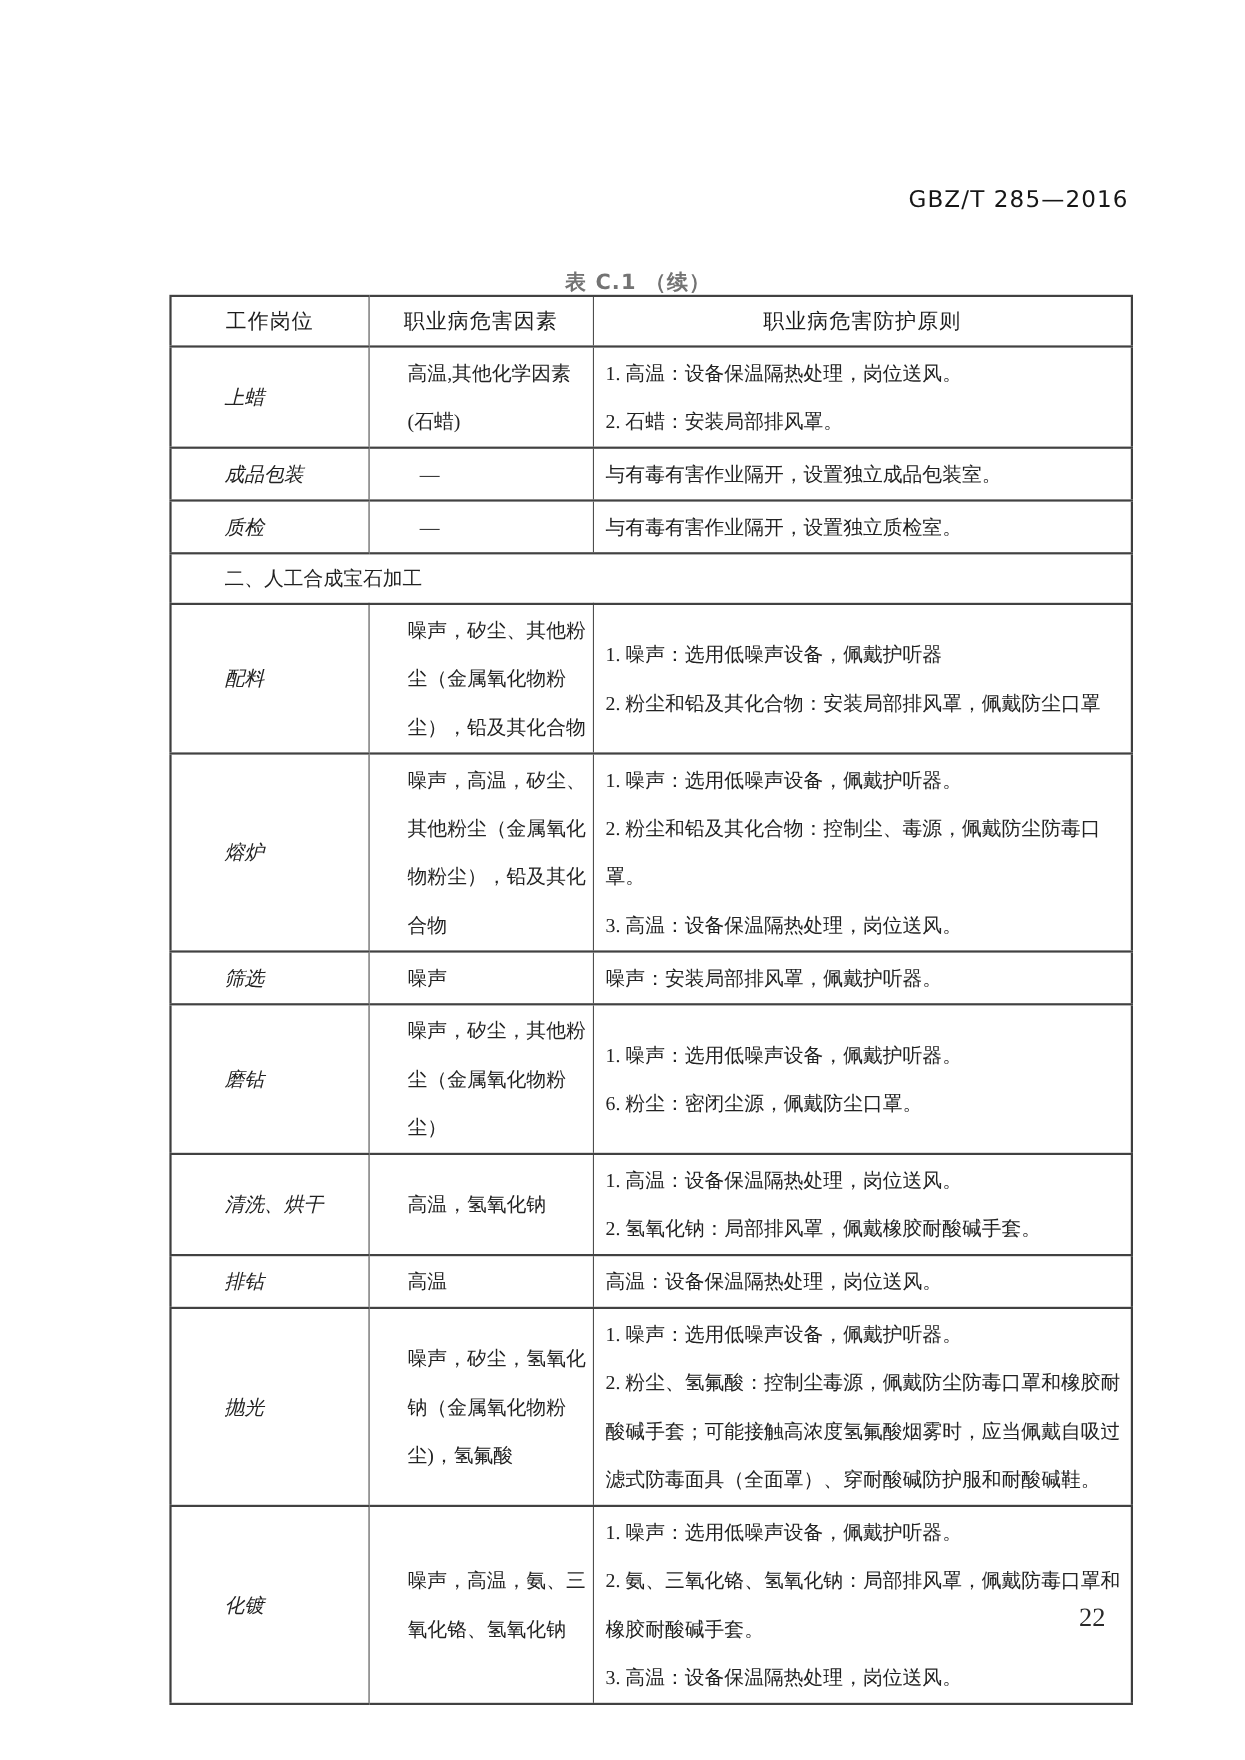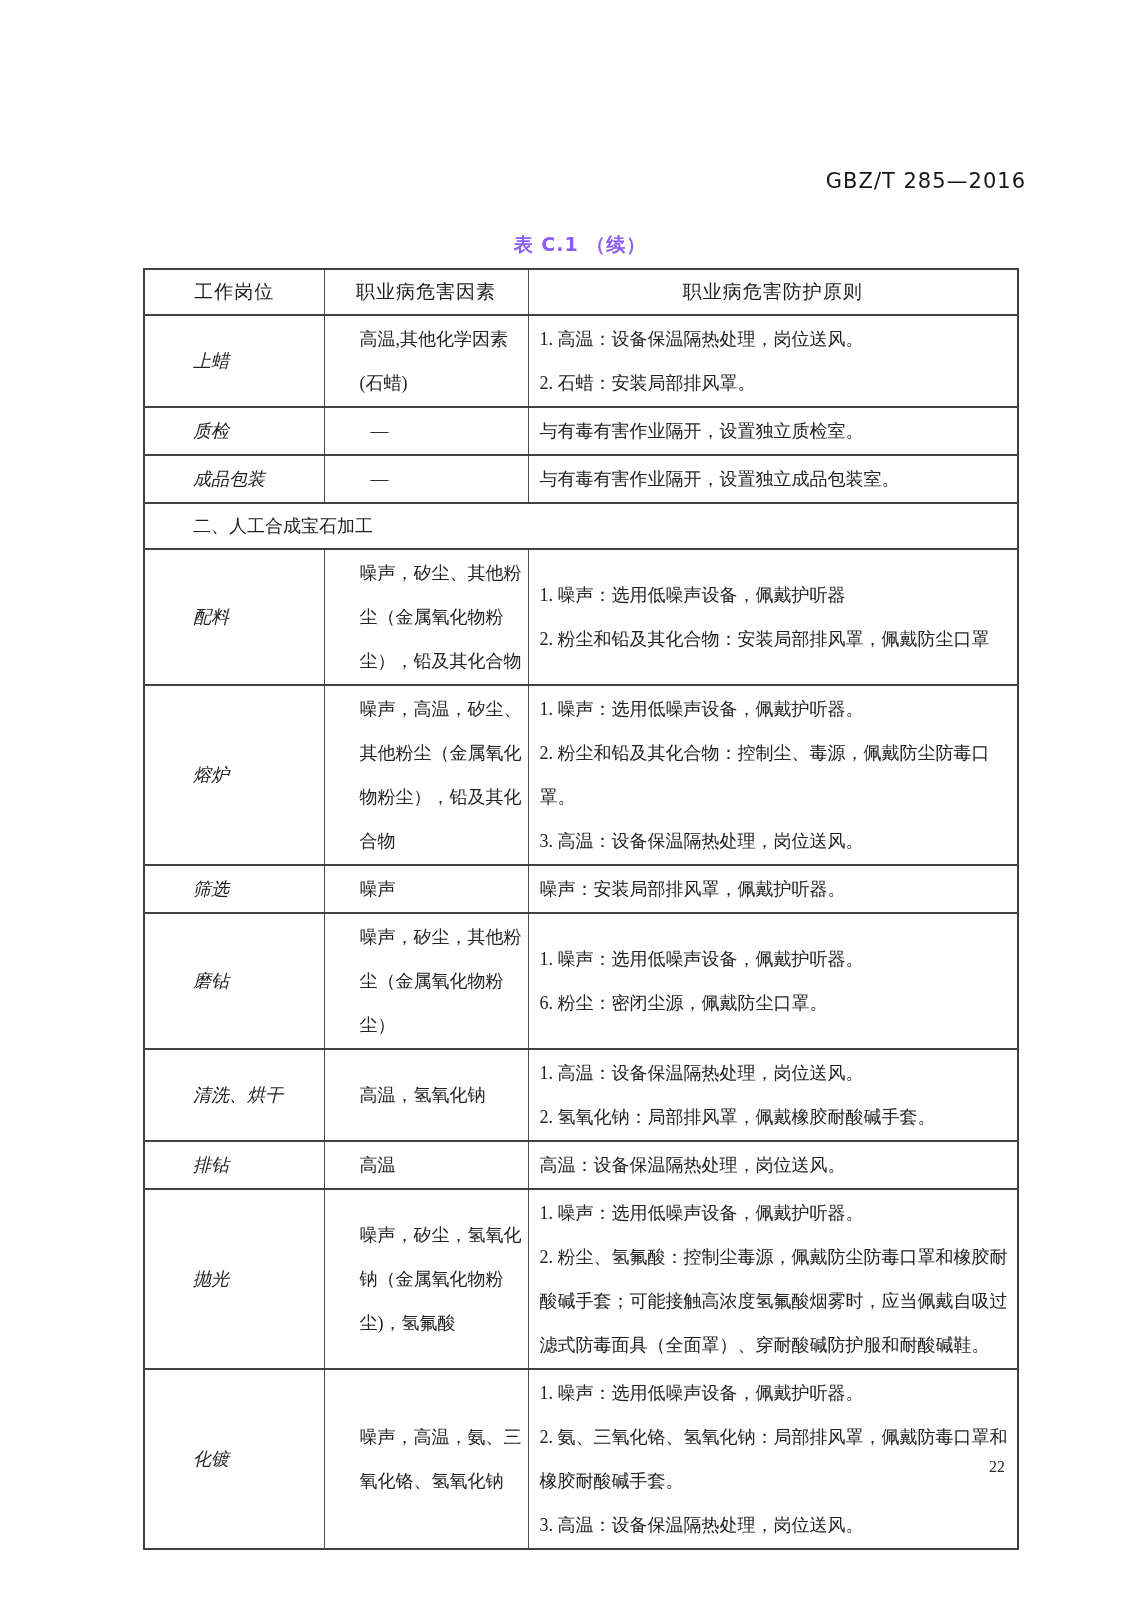--- a/index.html
+++ b/index.html
@@ -17,33 +17,33 @@
     position: absolute;
     top: 157px;
     right: 106px;
     font-family: "DejaVu Sans", sans-serif;
     font-size: 21px;
     letter-spacing: 1px;
     color: #161616;
   }
   .table-title {
     position: absolute;
-    top: 220px;
+    top: 232px;
     left: 143px;
     width: 874px;
     text-align: center;
     font-family: "DejaVu Sans", sans-serif;
     font-weight: 700;
     font-size: 19px;
-    color: #8b5cf6;
+    color: #737373;
     letter-spacing: 1px;
   }
   table.hazard-table {
     position: absolute;
-    left: 143px;
+    left: 154px;
     top: 256px;
     width: 874px;
     border-collapse: collapse;
     table-layout: fixed;
     background: #ffffff;
     border: 2px solid #3e3e3e;
   }
   .hazard-table th, .hazard-table td {
     border: 1px solid #4e4e4e;
     border-top-width: 2px;
@@ -68,21 +68,21 @@
   .cell-text { line-height: 44px; }
   td.c-pos { padding-left: 48px; line-height: 44px; font-style: italic; }
   td.c-fac { padding-left: 35px; padding-right: 2px; }
   td.c-fac.dash { padding-left: 46px; }
   td.c-pri { padding-left: 11px; padding-right: 2px; }
   td.section-cell { padding-left: 48px; line-height: 42px; font-size: 18px; }
   .page-number {
     position: absolute;
     top: 1446px;
     right: 127px;
-    font-size: 16px;
+    font-size: 24px;
     color: #2a2a2a;
   }
 </style>
 </head>
 <body>
 
 <div class="page">
 
   <div class="doc-header">GBZ/T 285—2016</div>
 
@@ -106,38 +106,38 @@
           <td class="c-pos">上蜡</td>
           <td class="c-fac">
             <div class="cell-text">高温,其他化学因素(石蜡)</div>
           </td>
           <td class="c-pri">
             <div class="cell-text">1. 高温：设备保温隔热处理，岗位送风。</div>
             <div class="cell-text">2. 石蜡：安装局部排风罩。</div>
           </td>
         </tr>
         <tr>
+          <td class="c-pos">成品包装</td>
+          <td class="c-fac dash">
+            <div class="cell-text">—</div>
+          </td>
+          <td class="c-pri">
+            <div class="cell-text">与有毒有害作业隔开，设置独立成品包装室。</div>
+          </td>
+        </tr>
+        <tr>
           <td class="c-pos">质检</td>
           <td class="c-fac dash">
             <div class="cell-text">—</div>
           </td>
           <td class="c-pri">
             <div class="cell-text">与有毒有害作业隔开，设置独立质检室。</div>
           </td>
         </tr>
         <tr>
-          <td class="c-pos">成品包装</td>
-          <td class="c-fac dash">
-            <div class="cell-text">—</div>
-          </td>
-          <td class="c-pri">
-            <div class="cell-text">与有毒有害作业隔开，设置独立成品包装室。</div>
-          </td>
-        </tr>
-        <tr>
           <td colspan="3" class="section-cell">二、人工合成宝石加工</td>
         </tr>
         <tr>
           <td class="c-pos">配料</td>
           <td class="c-fac">
             <div class="cell-text">噪声，矽尘、其他粉尘（金属氧化物粉尘），铅及其化合物</div>
           </td>
           <td class="c-pri">
             <div class="cell-text">1. 噪声：选用低噪声设备，佩戴护听器</div>
             <div class="cell-text">2. 粉尘和铅及其化合物：安装局部排风罩，佩戴防尘口罩</div>

